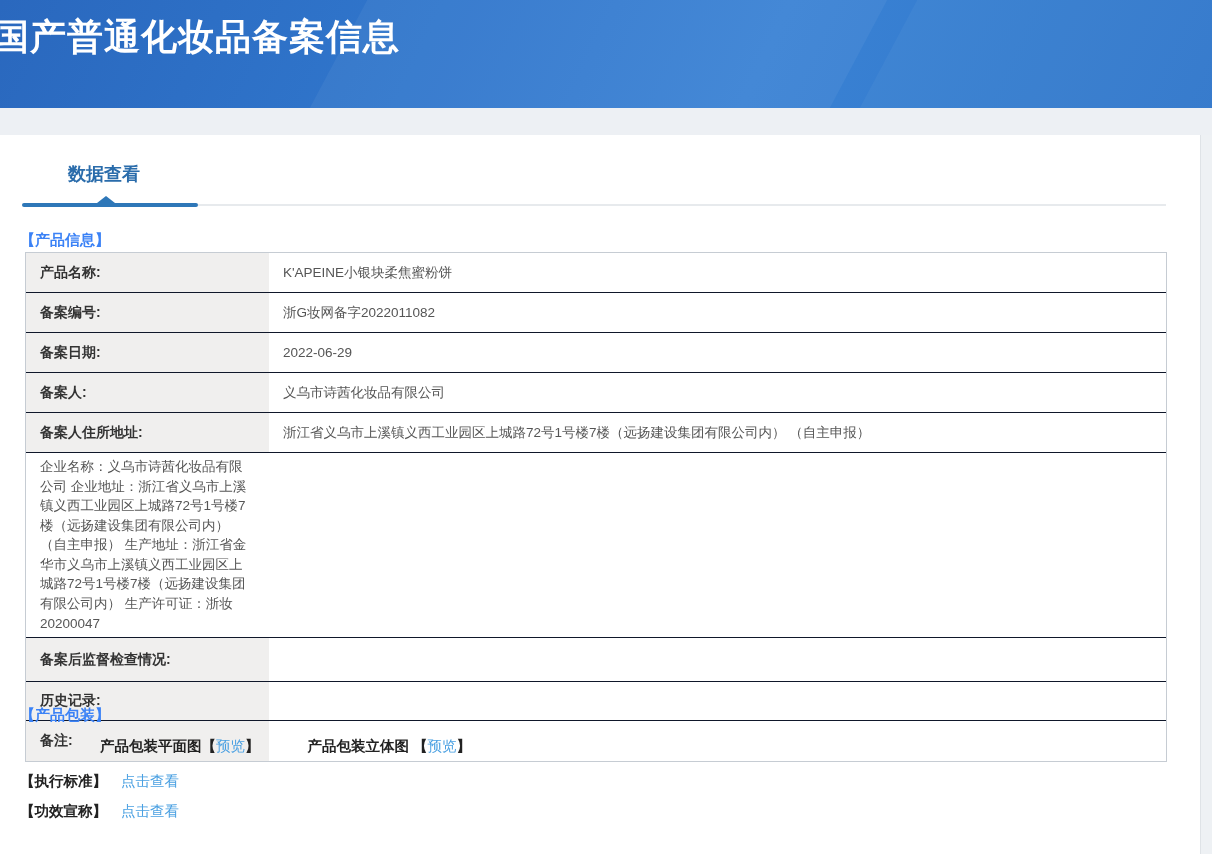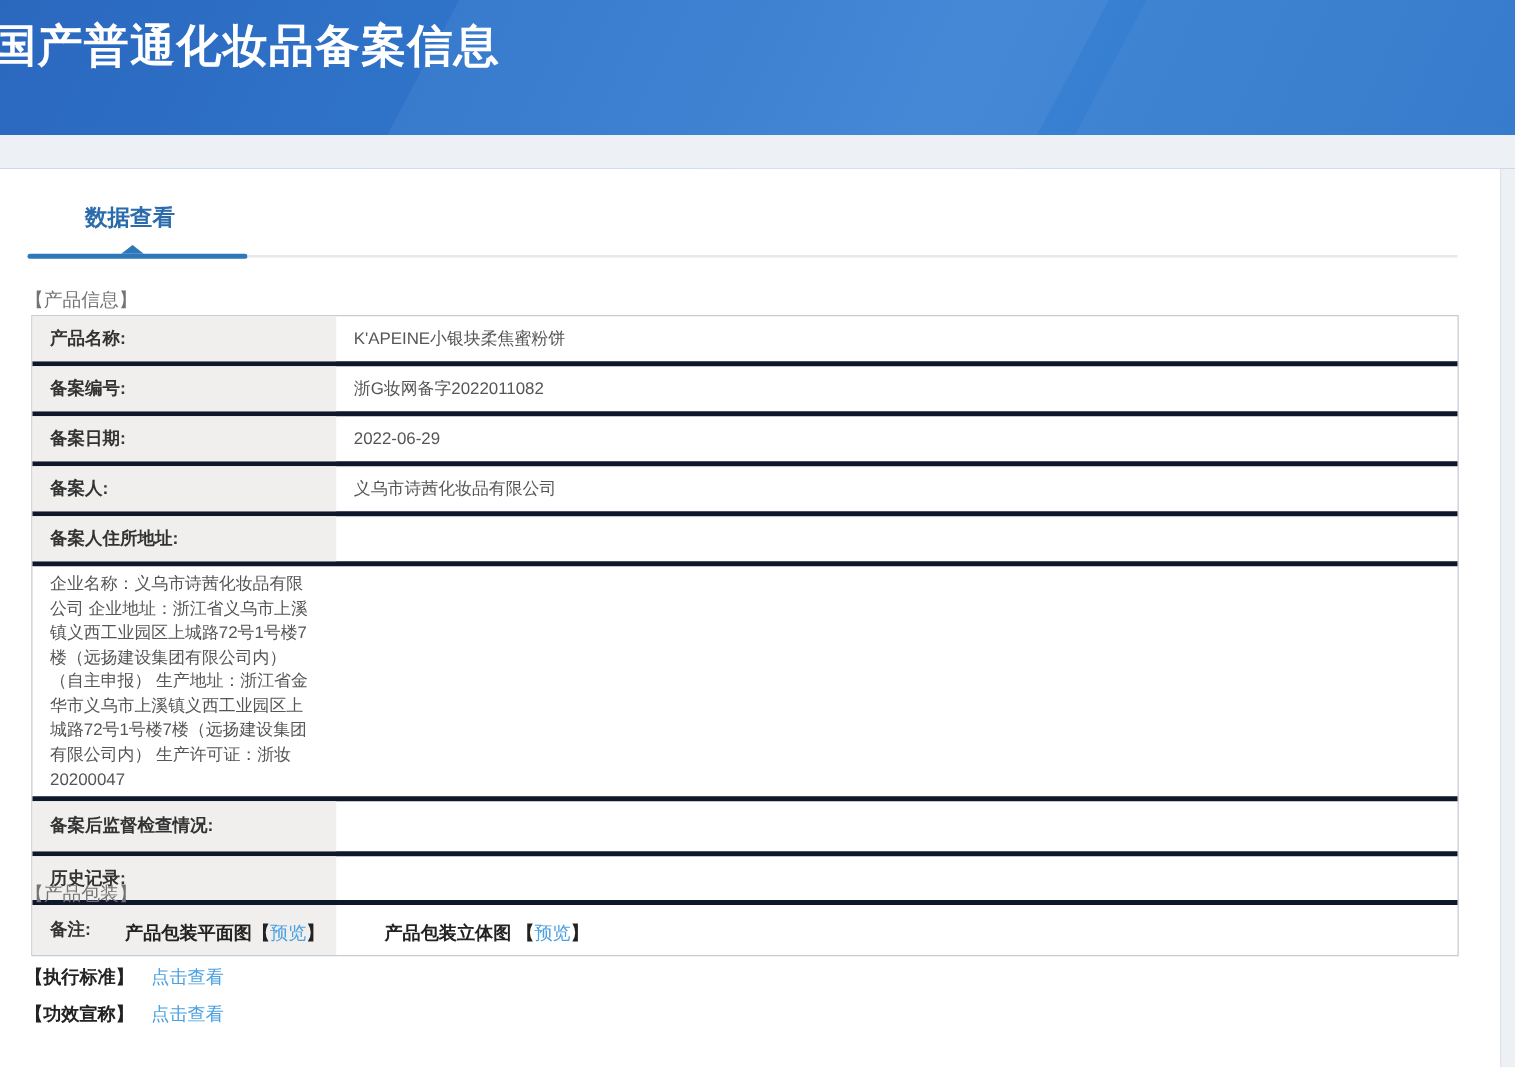--- a/index.html
+++ b/index.html
@@ -27,28 +27,28 @@
   .tab-label { position:absolute; left:68px; top:27px; font-size:18px; font-weight:bold;
     color:#2a6cab; cursor:pointer; }
   .tab-underline { position:absolute; left:22px; top:68px; width:176px; height:4px;
     background:#2e77b8; border-radius:2px; }
   .tab-tri { position:absolute; left:75px; top:-7px; width:0; height:0;
     border-left:9px solid transparent; border-right:9px solid transparent;
     border-bottom:7px solid #2e77b8; }
   .tab-restline { position:absolute; left:198px; top:69px; width:968px; height:2px; background:#e7eaed; }
 
   
-  .section-title { position:absolute; font-size:15px; font-weight:normal; color:#737373; white-space:nowrap; }
+  .section-title { position:absolute; font-size:15px; font-weight:bold; color:#3b82f6; white-space:nowrap; }
   .st-product { left:20px; top:96px; }
   .st-packaging { left:20px; top:571px; }
 
   
   .info-table { position:absolute; left:25px; top:117px; width:1142px;
     border:1px solid #c6ccd3; background:#ffffff; }
-  .trow { display:grid; grid-template-columns:243px 1fr; border-bottom:4px solid #0f172a; }
+  .trow { display:grid; grid-template-columns:243px 1fr; border-bottom:1px solid #0f172a; }
   .trow:last-child { border-bottom:none; }
   .tlabel { background:#f0efee; display:flex; align-items:center; padding:4px 10px 4px 14px;
     font-size:14px; font-weight:bold; color:#333333; }
   .tvalue { display:flex; align-items:center; padding:4px 14px; font-size:13.5px;
     color:#555555; line-height:1.45; }
   .trow:nth-child(1){min-height:40px;} .trow:nth-child(2){min-height:40px;}
   .trow:nth-child(3){min-height:40px;} .trow:nth-child(4){min-height:40px;}
   .trow:nth-child(5){min-height:40px;} .trow:nth-child(6){min-height:65px;}
   .trow:nth-child(7){min-height:44px;} .trow:nth-child(8){min-height:39px;}
   .trow:nth-child(9){min-height:40px;} .trow:nth-child(10){min-height:40px;}
@@ -97,20 +97,21 @@
       <div class="trow">
         <div class="tlabel">备案日期:</div>
         <div class="tvalue">2022-06-29</div>
       </div>
       <div class="trow">
         <div class="tlabel">备案人:</div>
         <div class="tvalue">义乌市诗茜化妆品有限公司</div>
       </div>
       <div class="trow">
         <div class="tlabel">备案人住所地址:</div>
+        <div class="tvalue">浙江省义乌市上溪镇义西工业园区上城路72号1号楼7楼（远扬建设集团有限公司内） （自主申报）</div>
       </div>
       <div class="trow">
         <div class="tvalue">企业名称：义乌市诗茜化妆品有限公司 企业地址：浙江省义乌市上溪镇义西工业园区上城路72号1号楼7楼（远扬建设集团有限公司内） （自主申报） 生产地址：浙江省金华市义乌市上溪镇义西工业园区上城路72号1号楼7楼（远扬建设集团有限公司内） 生产许可证：浙妆20200047</div>
       </div>
       <div class="trow">
         <div class="tlabel">备案后监督检查情况:</div>
         <div class="tvalue"></div>
       </div>
       <div class="trow">
         <div class="tlabel">历史记录:</div>

